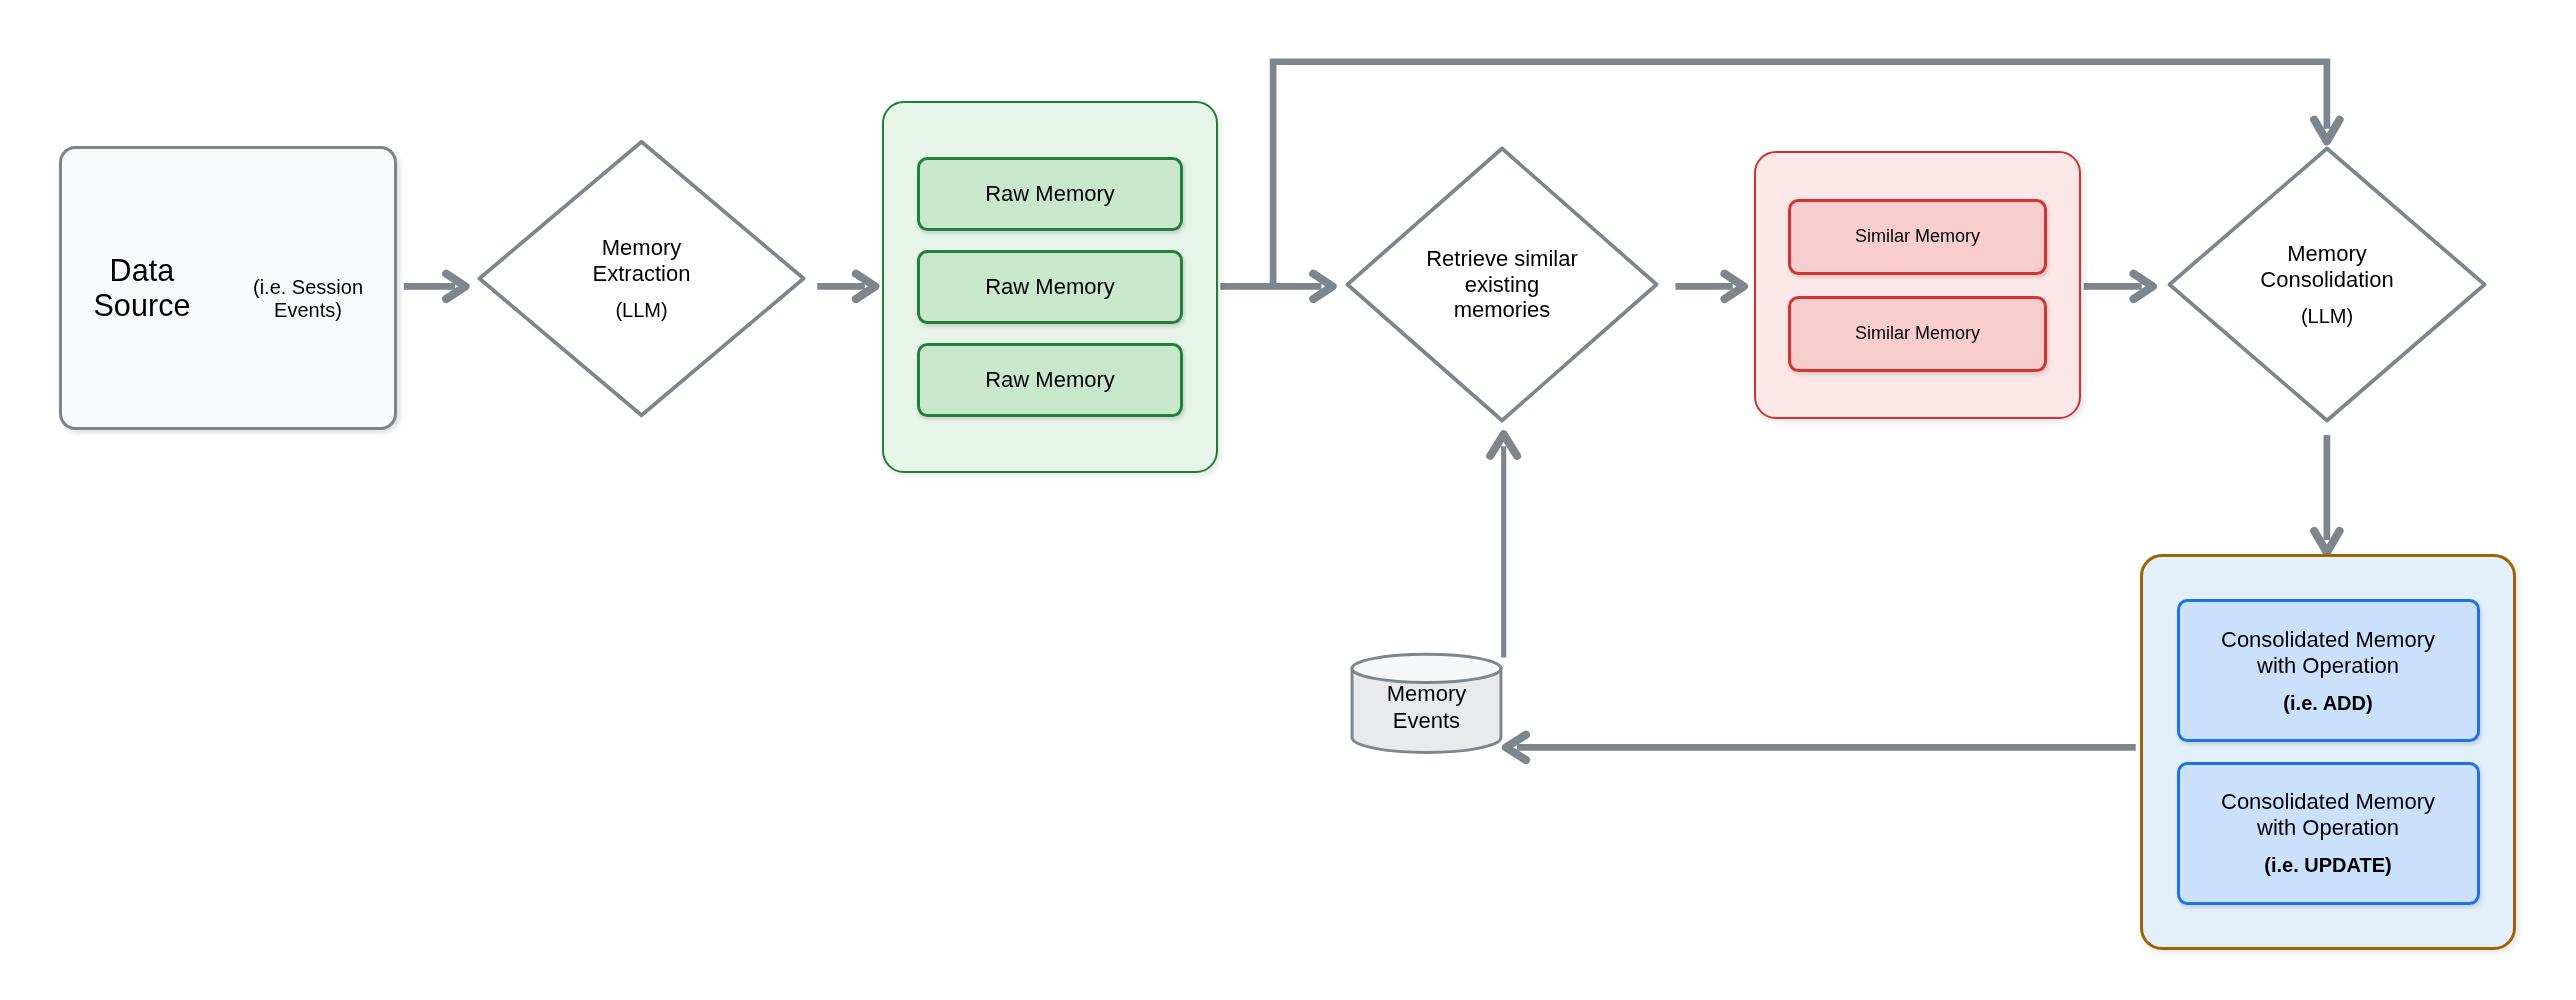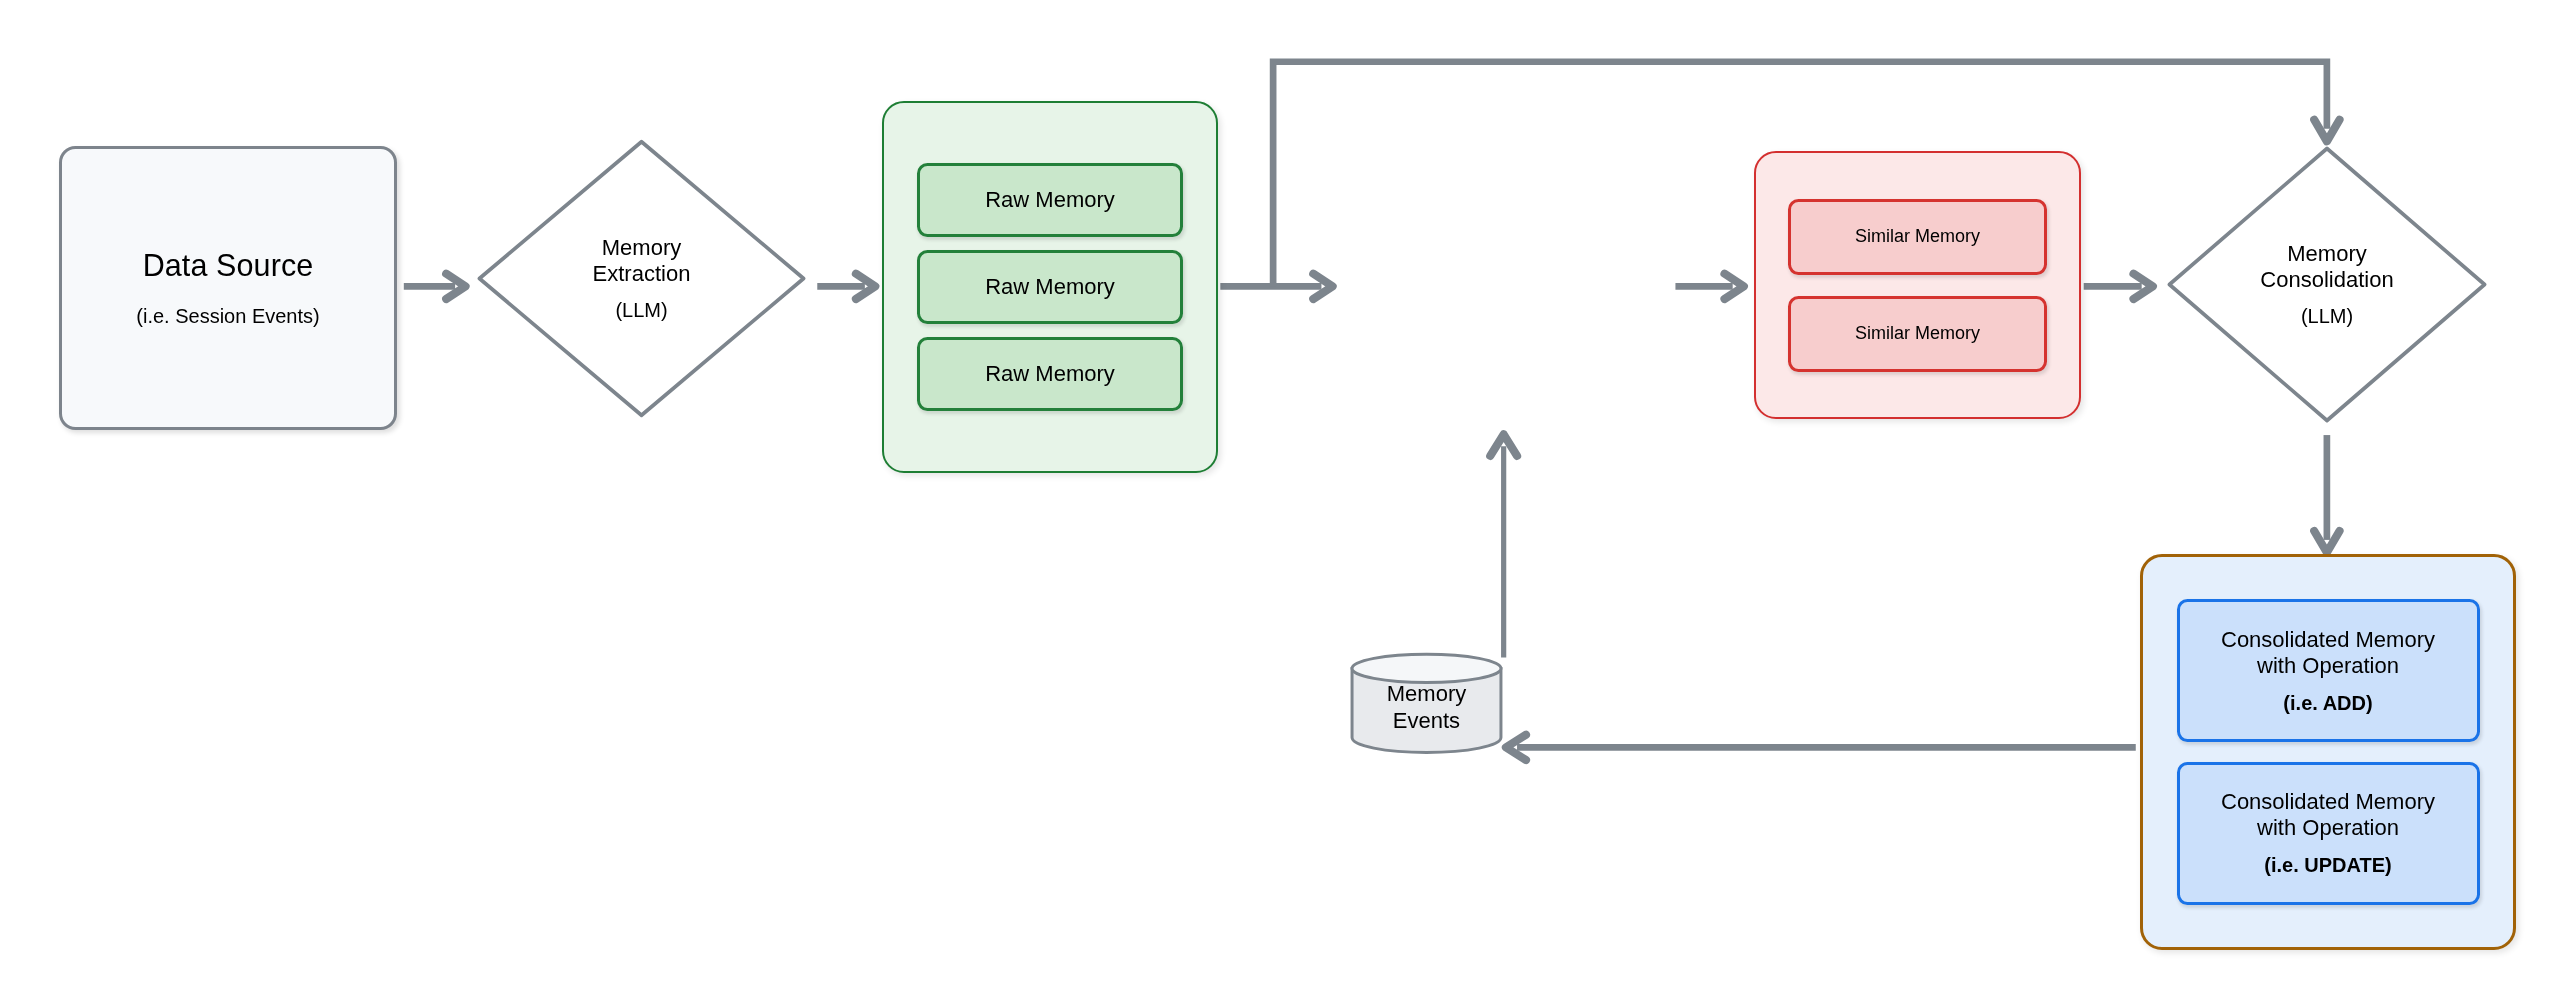--- a/index.html
+++ b/index.html
@@ -15,21 +15,21 @@
     position: relative;
     width: 2576px;
     height: 1001px;
     background: #ffffff;
     overflow: hidden;
   }
   .node {
     position: absolute;
     box-sizing: border-box;
     display: flex;
-    flex-direction: column;
+    flex-direction: row;
     align-items: center;
     justify-content: center;
     text-align: center;
     color: #000000;
   }
 
   
   #data-source {
     left: 59px;  top: 146px;
     width: 338px; height: 284px;
@@ -86,21 +86,21 @@
     color: #000;
   }
 
   
   #raw-memory-group {
     left: 882px; top: 101px;
     width: 336px; height: 372px;
     background: #e7f4e8;
     border: 2.2px solid #1e7e34;
     box-shadow: 2.2px 3px 6px rgba(0,0,0,0.10);
-    gap: 13px;
+    gap: 19px;
   }
   #raw-memory-group .chip {
     width: 266px; height: 74px;
     background: #c9e7cb;
     border: 3.7px solid #23803a;
     border-radius: 10.4px;
     font-size: 22px;
     box-shadow: 1.5px 2.2px 3.7px rgba(0,0,0,0.12);
   }
 
@@ -242,20 +242,32 @@
       <span>Raw Memory</span>
     </div>
     <div class="chip">
       <span>Raw Memory</span>
     </div>
     <div class="chip">
       <span>Raw Memory</span>
     </div>
   </div>
 
+  <div class="diamond-wrap" id="retrieve-similar">
+    <svg width="324" height="287" viewBox="0 0 436 386">
+      <path d="M 218 10 L 426 193 L 218 376 L 10 193 Z" fill="#ffffff" stroke="#7d858d" stroke-width="5" stroke-linejoin="round"></path>
+    </svg>
+    <div class="diamond-label">
+      <div class="l1">
+        <div>Retrieve similar</div>
+        <div>existing</div>
+        <div>memories</div>
+      </div>
+    </div>
+  </div>
 
   <div class="group" id="similar-memory-group">
     <div class="chip">
       <span>Similar Memory</span>
     </div>
     <div class="chip">
       <span>Similar Memory</span>
     </div>
   </div>
 

